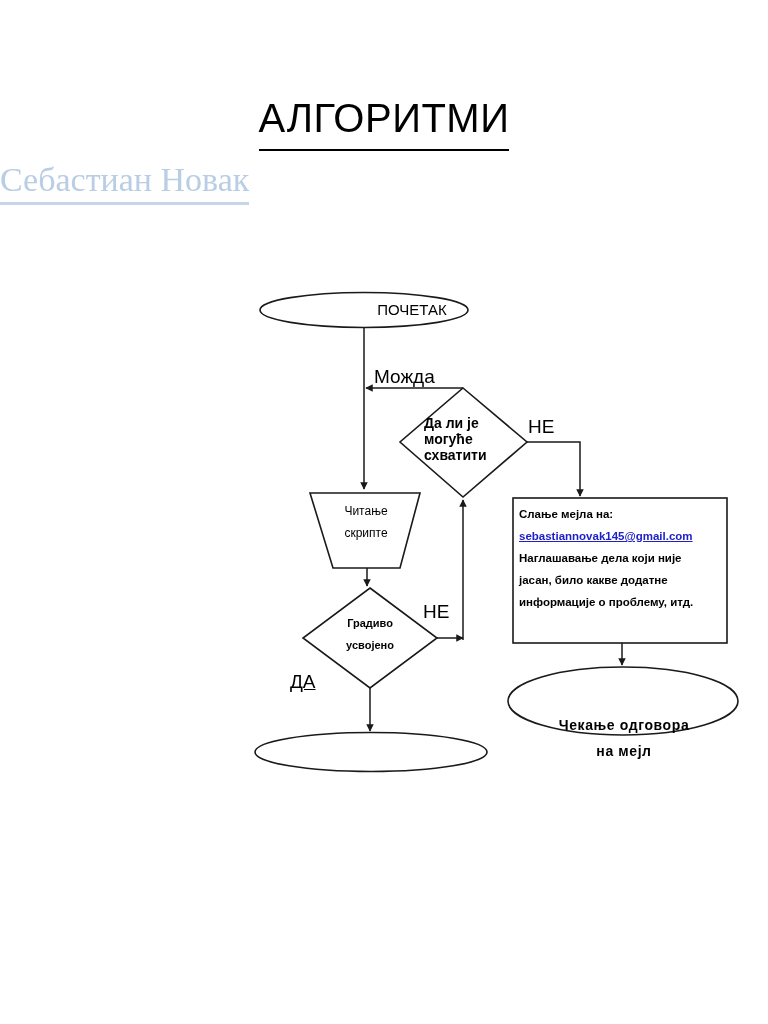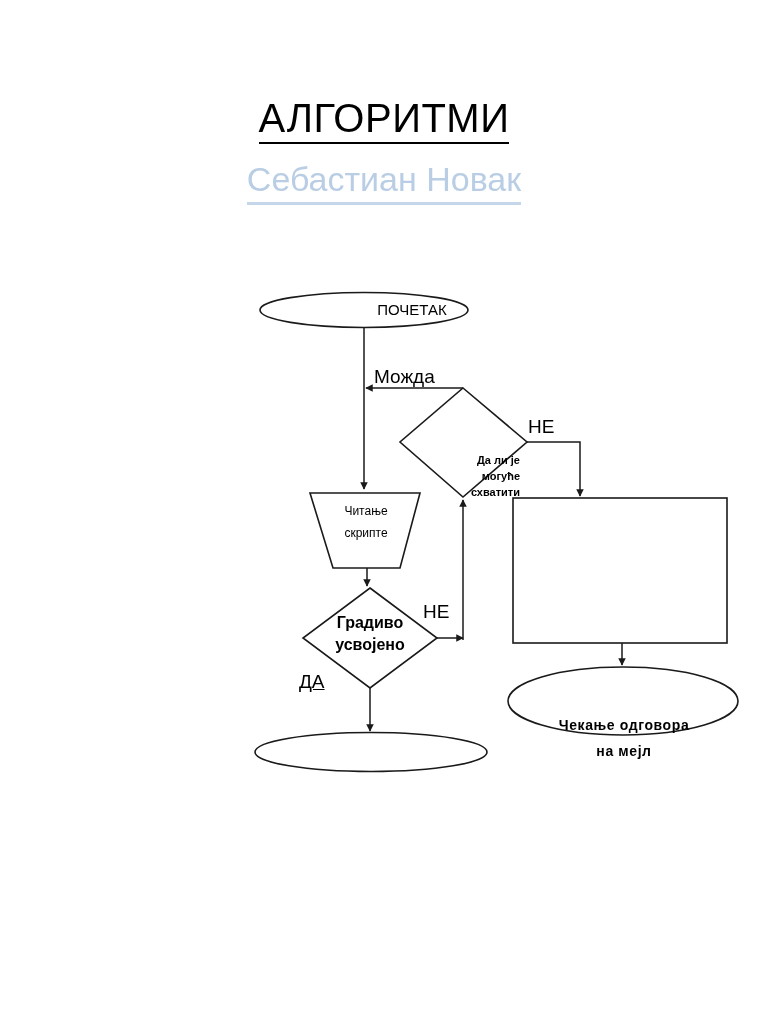--- a/index.html
+++ b/index.html
@@ -31,29 +31,28 @@
     text-align: center;
     font-family: "Liberation Sans", sans-serif;
     font-size: 40px;
     font-weight: normal;
     color: #000000;
     letter-spacing: 0.5px;
     line-height: 1.1;
   }
   .doc-title span {
     border-bottom: 2px solid #000000;
-    padding-bottom: 2px;
+    padding-bottom: 9px;
   }
   .doc-subtitle {
     position: absolute;
     left: 0;
     top: 160px;
     width: 768px;
-    text-align: center;
-    font-family: Liberation Sans, sans-serif;
+    font-family: Liberation Serif, serif;
     font-size: 34px;
     font-weight: normal;
     color: #b9cde4;
     line-height: 1.15;
   }
   .doc-subtitle span {
     border-bottom: 3px solid #c6d6ea;
     padding-bottom: 4px;
   }
 
@@ -81,50 +80,49 @@
   .lbl-start {
     left: 260px; top: 300px; width: 208px;
     font-size: 15px; line-height: 20px; margin-left: 48px;
   }
   .lbl-end {
     left: 255px; top: 741px; width: 232px;
     font-size: 16px; line-height: 21px;
   }
   .lbl-decision1 {
     left: 424px; top: 415px; width: 96px;
-    font-size: 11px; line-height: 16px; font-weight: bold;
-    text-align: right;
-    margin-top: 37px;
+    font-size: 14px; line-height: 16px; font-weight: bold;
+    text-align: left;
   }
   .lbl-process {
     left: 318px; top: 500px; width: 96px;
     font-size: 12px; line-height: 22px; font-weight: normal;
   }
   .lbl-decision2 {
     left: 318px; top: 612px; width: 104px;
-    font-size: 16px; line-height: 22px; font-weight: bold;
+    font-size: 11px; line-height: 22px; font-weight: bold;
   }
   .lbl-wait {
     left: 512px; top: 712px; width: 224px;
     font-size: 14px; line-height: 26px; font-weight: bold;
     letter-spacing: 0.6px;
   }
 
   
   .edge-label {
     position: absolute;
     color: #000000;
     font-family: "Liberation Sans", sans-serif;
     font-size: 19px;
     pointer-events: none;
   }
   .lbl-mozda { left: 374px; top: 366px; }
   .lbl-ne1   { left: 528px; top: 416px; }
   .lbl-ne2   { left: 423px; top: 601px; }
-  .lbl-da    { left: 299px; top: 671px; text-decoration: underline; }
+  .lbl-da    { left: 290px; top: 671px; text-decoration: underline; }
 
   
   .mail-box-text {
     position: absolute;
     left: 519px;
     top: 503px;
     width: 206px;
     font-family: "Liberation Sans", sans-serif;
     font-size: 11.5px;
     font-weight: bold;
@@ -201,19 +199,26 @@
   <div class="node-label lbl-process">Читање
 скрипте</div>
 
   <div class="node-label lbl-decision2">Градиво
 усвојено</div>
 
 
   <div class="node-label lbl-wait">Чекање  одговора
 на  мејл</div>
 
+  <div class="mail-box-text">
+    <div>Слање мејла на:</div>
+    <div><a class="mail-link" href="#">sebastiannovak145@gmail.com</a></div>
+    <div>Наглашавање дела који није</div>
+    <div>јасан,  било какве додатне</div>
+    <div>информације о проблему, итд.</div>
+  </div>
 
   <div class="edge-label lbl-mozda">Можда</div>
   <div class="edge-label lbl-ne1">НЕ</div>
   <div class="edge-label lbl-ne2">НЕ</div>
   <div class="edge-label lbl-da">ДА</div>
 
 </div>
 
 </body></html>

